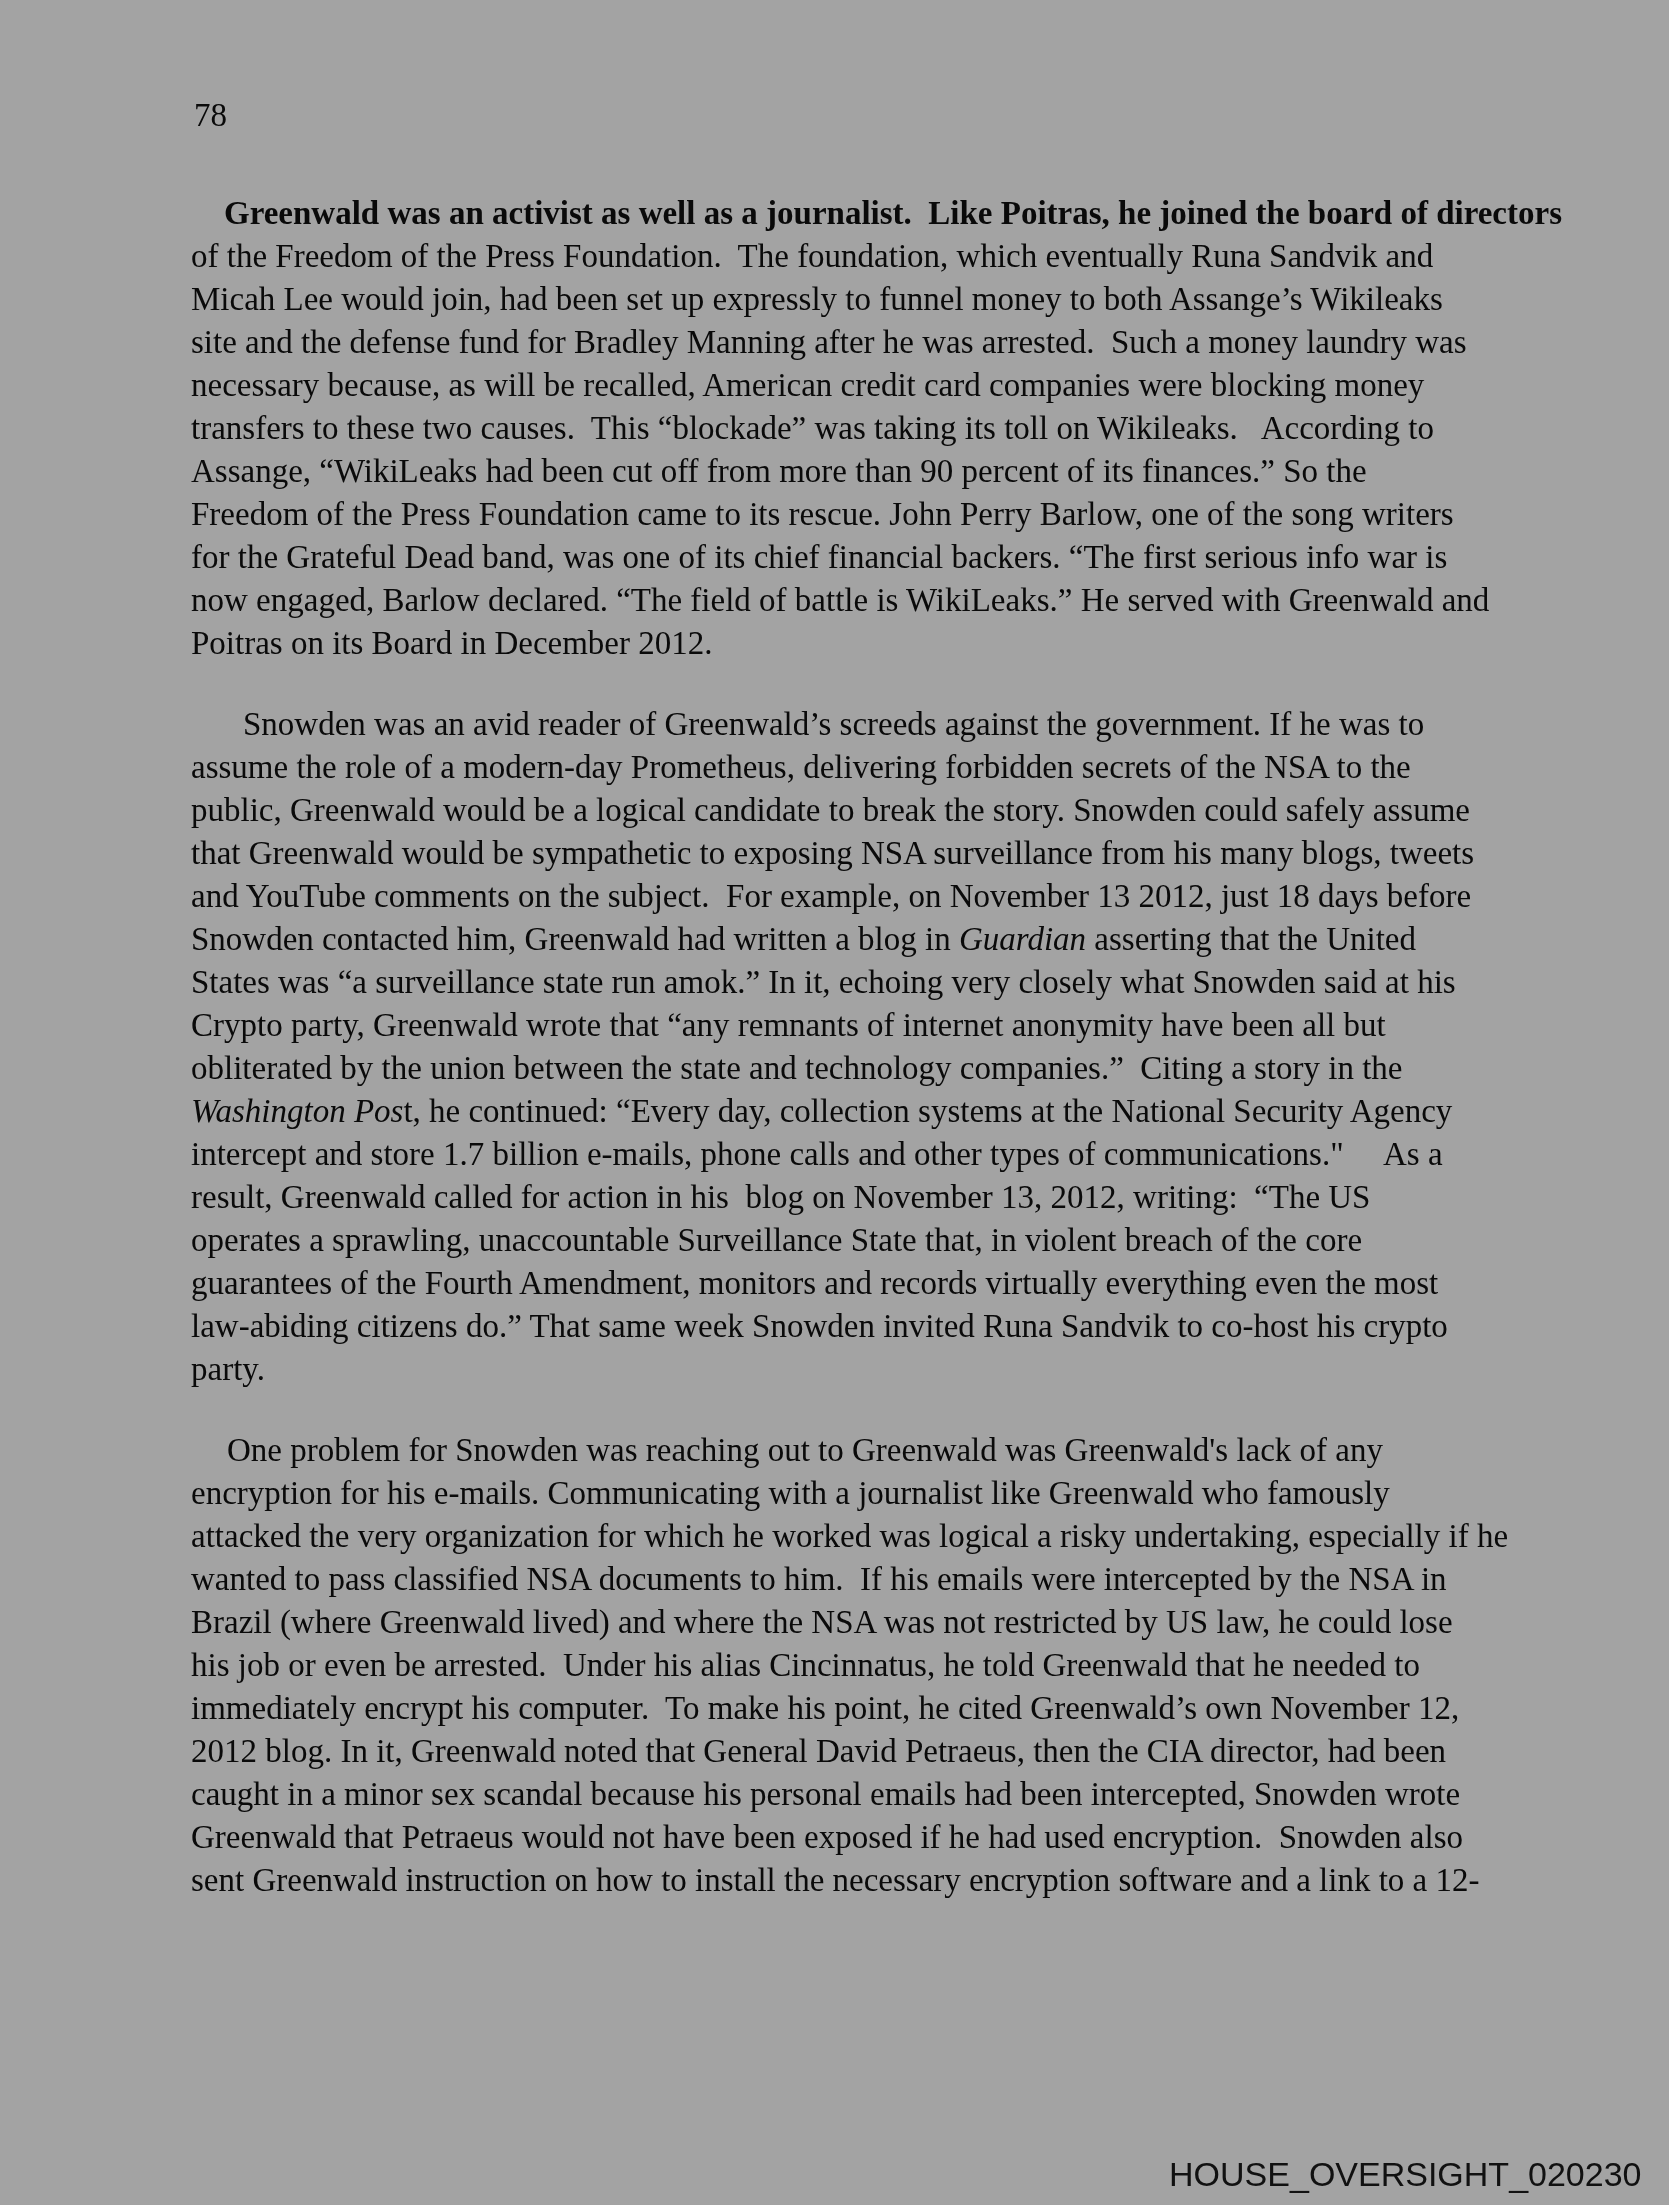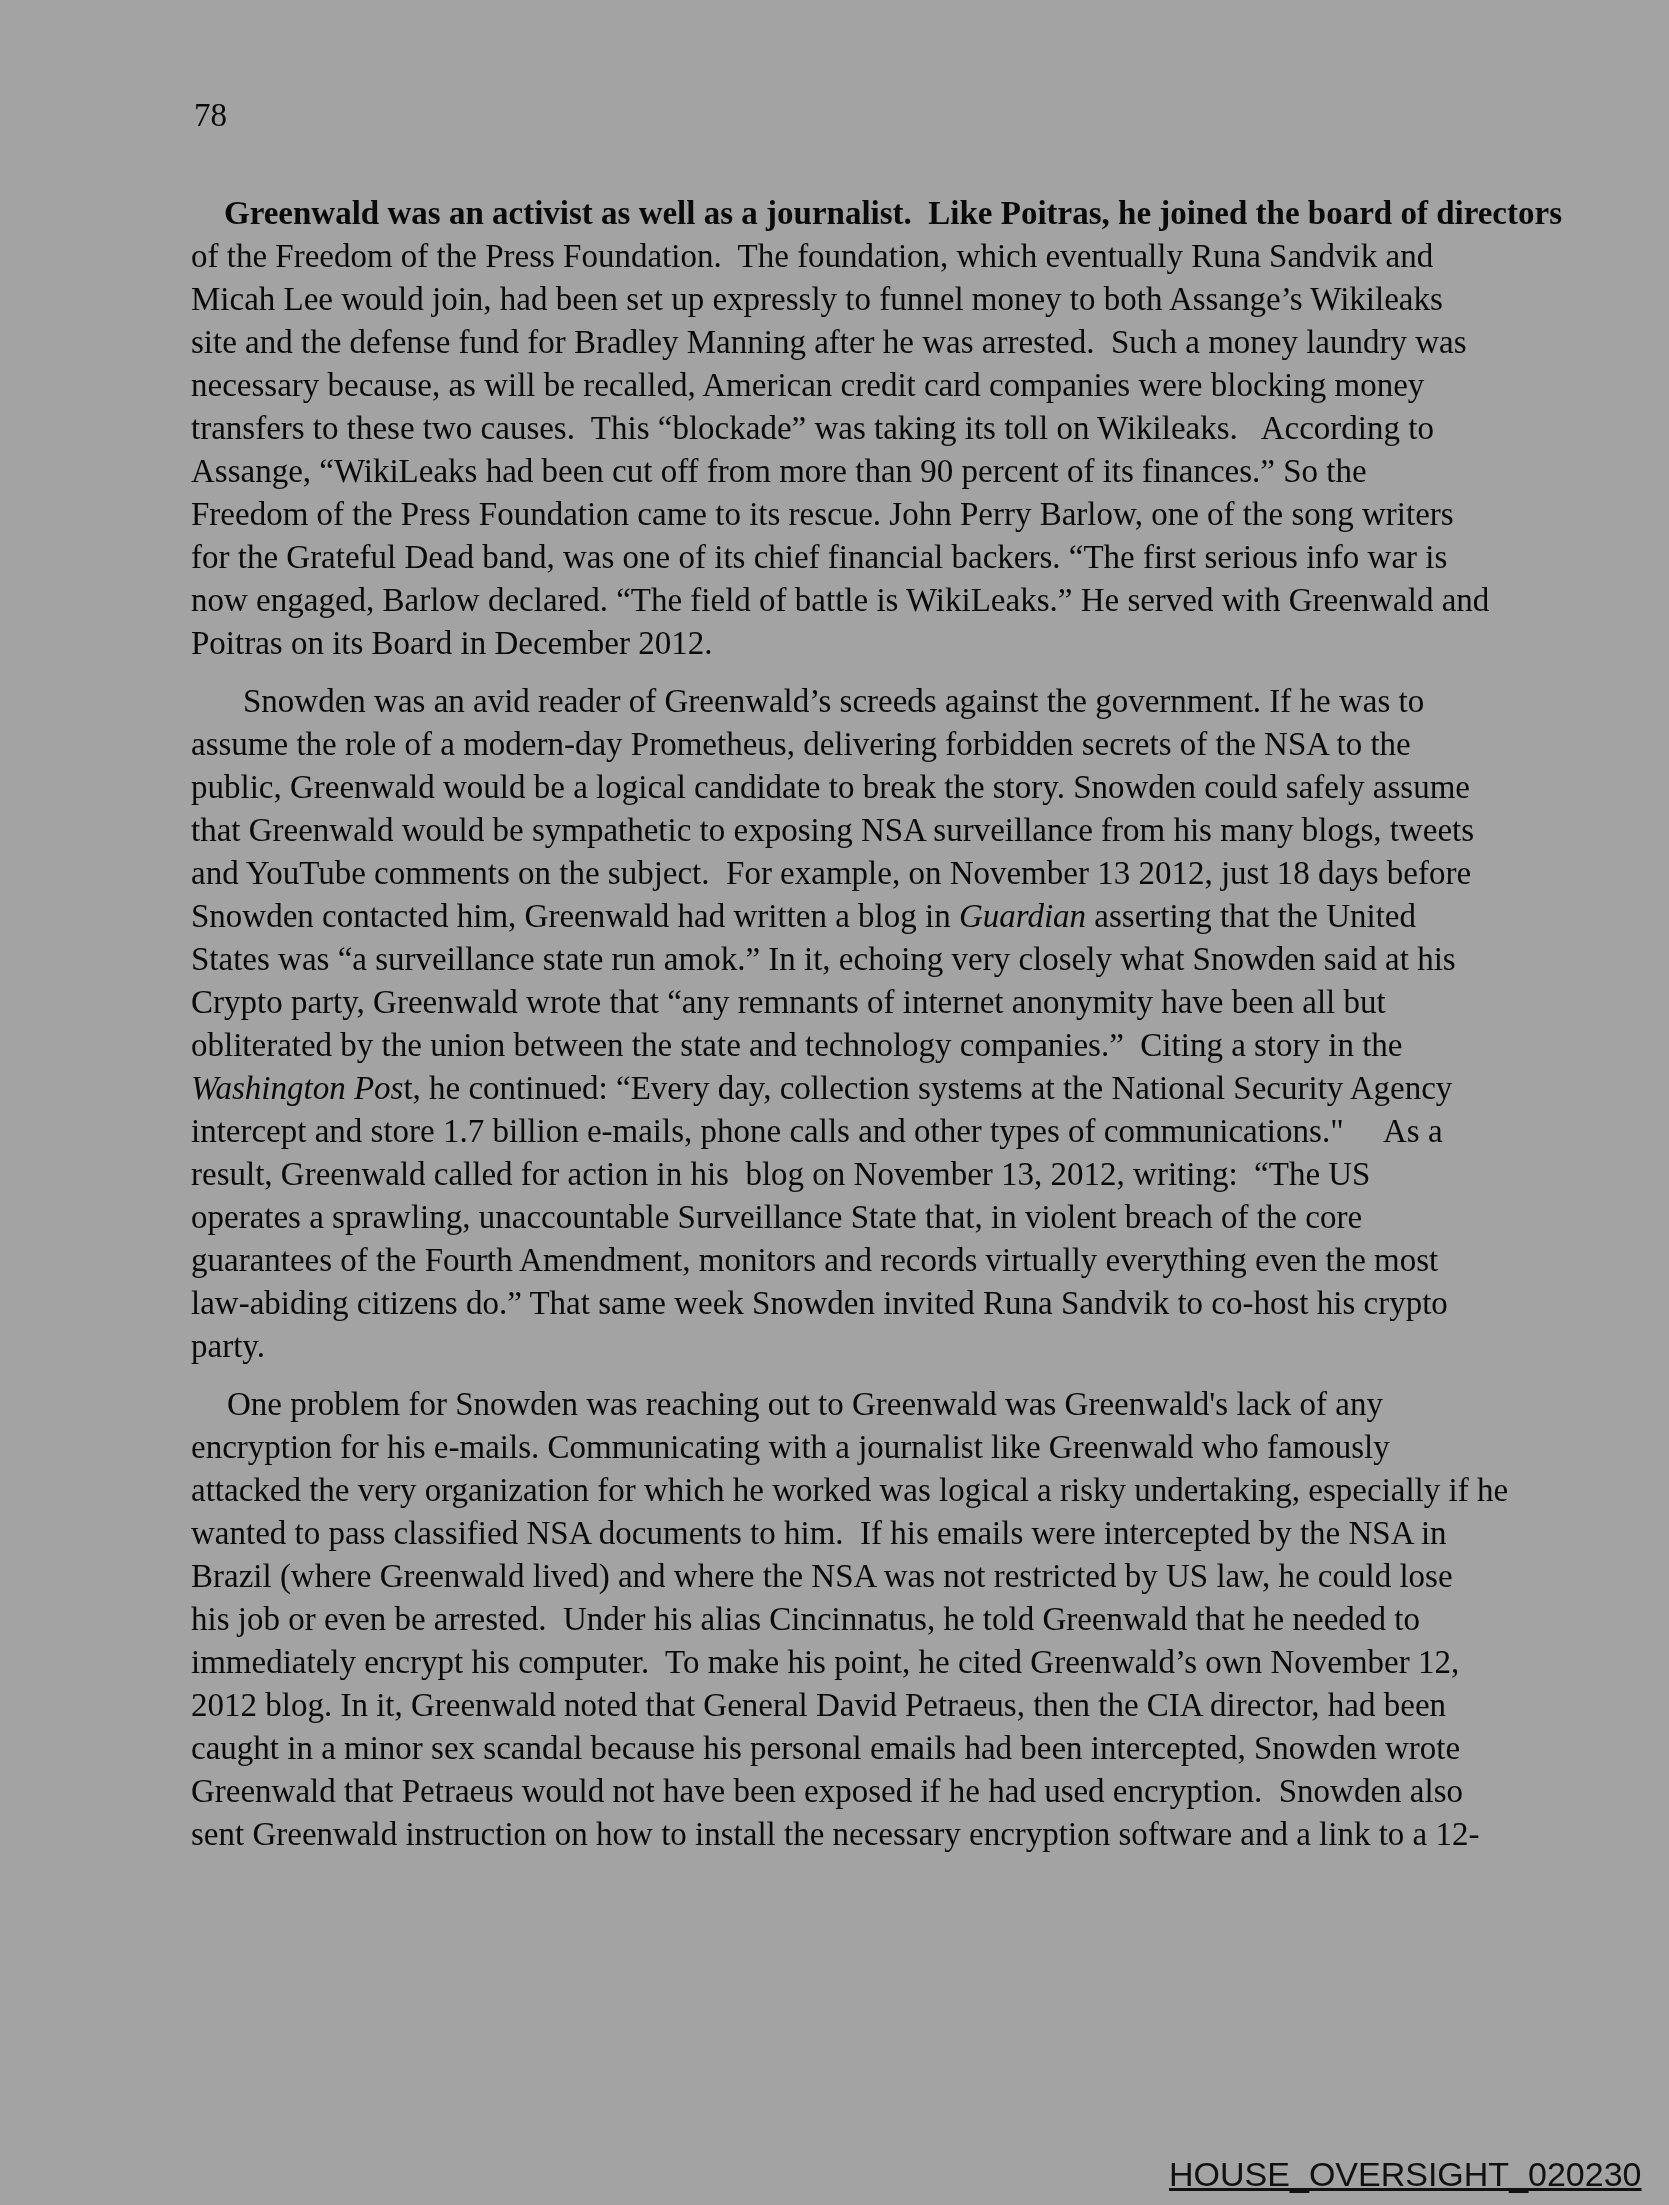--- a/index.html
+++ b/index.html
@@ -32,34 +32,33 @@
     left: 191px;
     top: 192px;
     width: 1299px;
     font-size: 33px;
     line-height: 43px;
   }
   .line {
     white-space: pre;
   }
   .paragraph + .paragraph {
-    margin-top: 15px;
+    margin-top: 38px;
   }
   .paragraph:nth-child(1) .line:first-child { text-indent: 33px; font-weight: bold; }
   .paragraph:nth-child(2) .line:first-child { text-indent: 52px; }
   .paragraph:nth-child(3) .line:first-child { text-indent: 36px; }
   .bates-stamp {
     position: absolute;
     right: 27.5px;
     top: 2155px;
     font-family: "Liberation Sans", "DejaVu Sans", sans-serif;
     font-size: 34px;
     line-height: 39px;
     color: #111111;
-    text-decoration: underline;
   }
 </style>
 </head>
 <body>
 
 <div class="page">
   <div class="page-number">78</div>
 
   <div class="body-text">
       <div class="paragraph">

